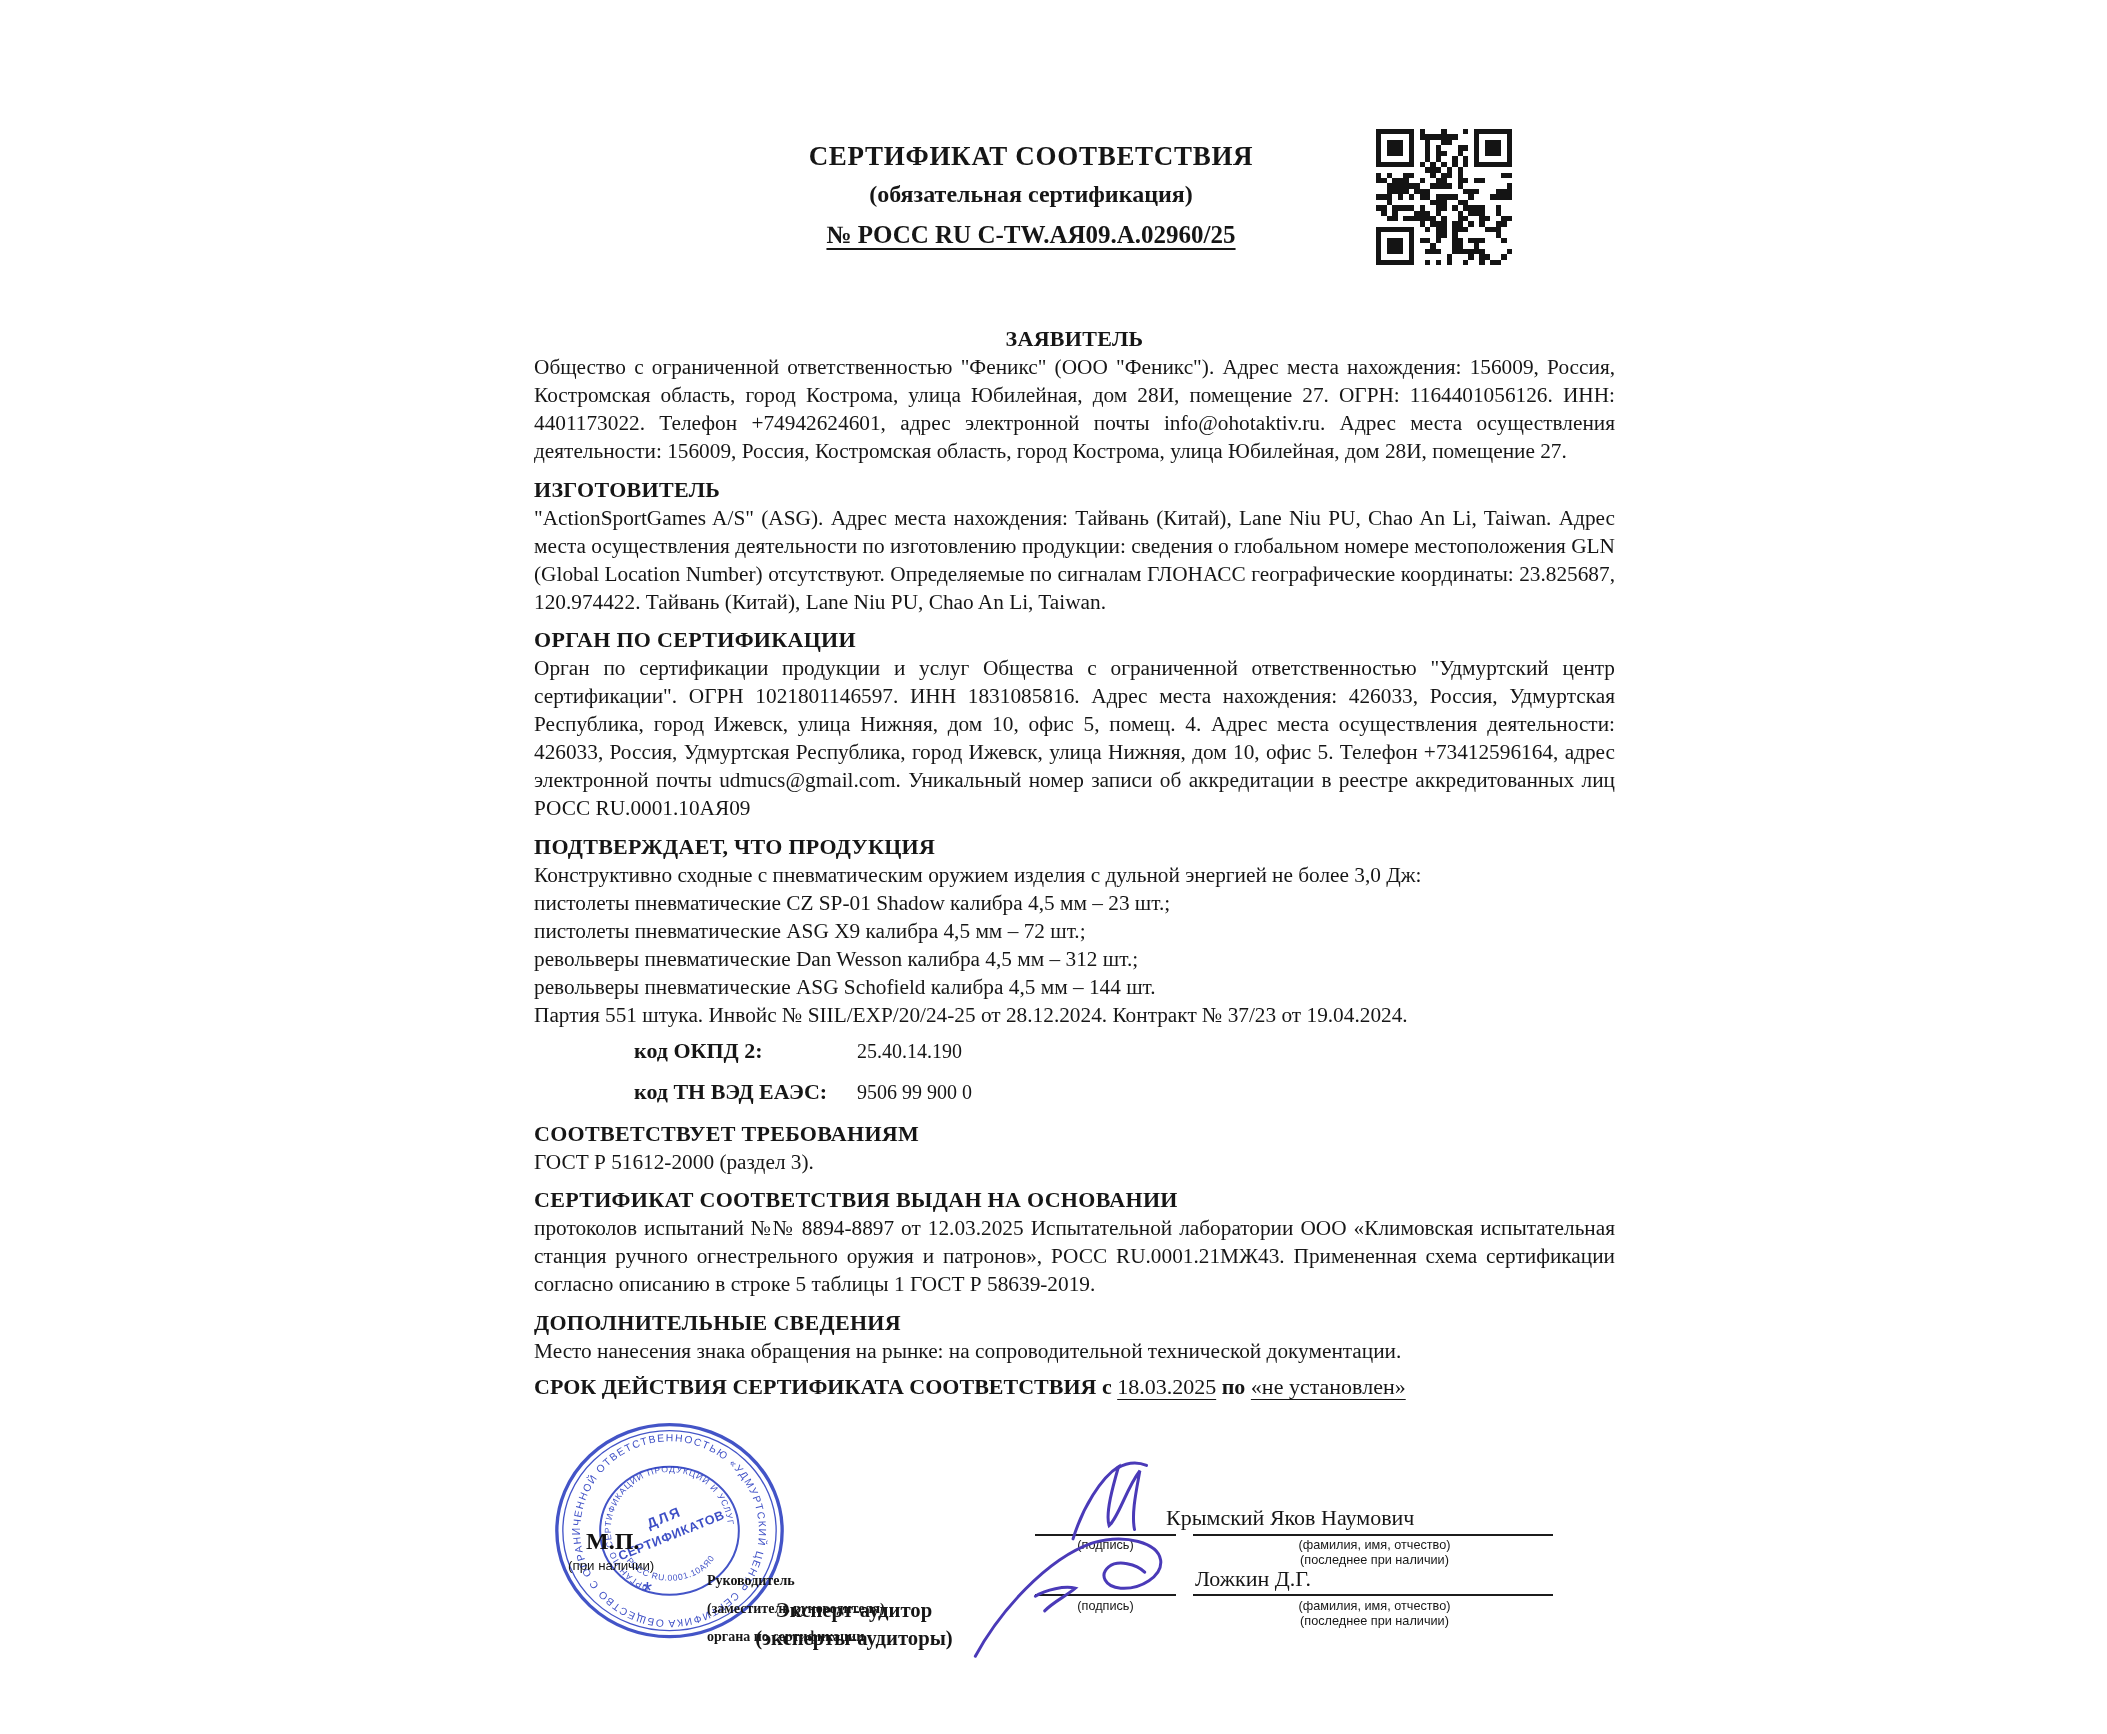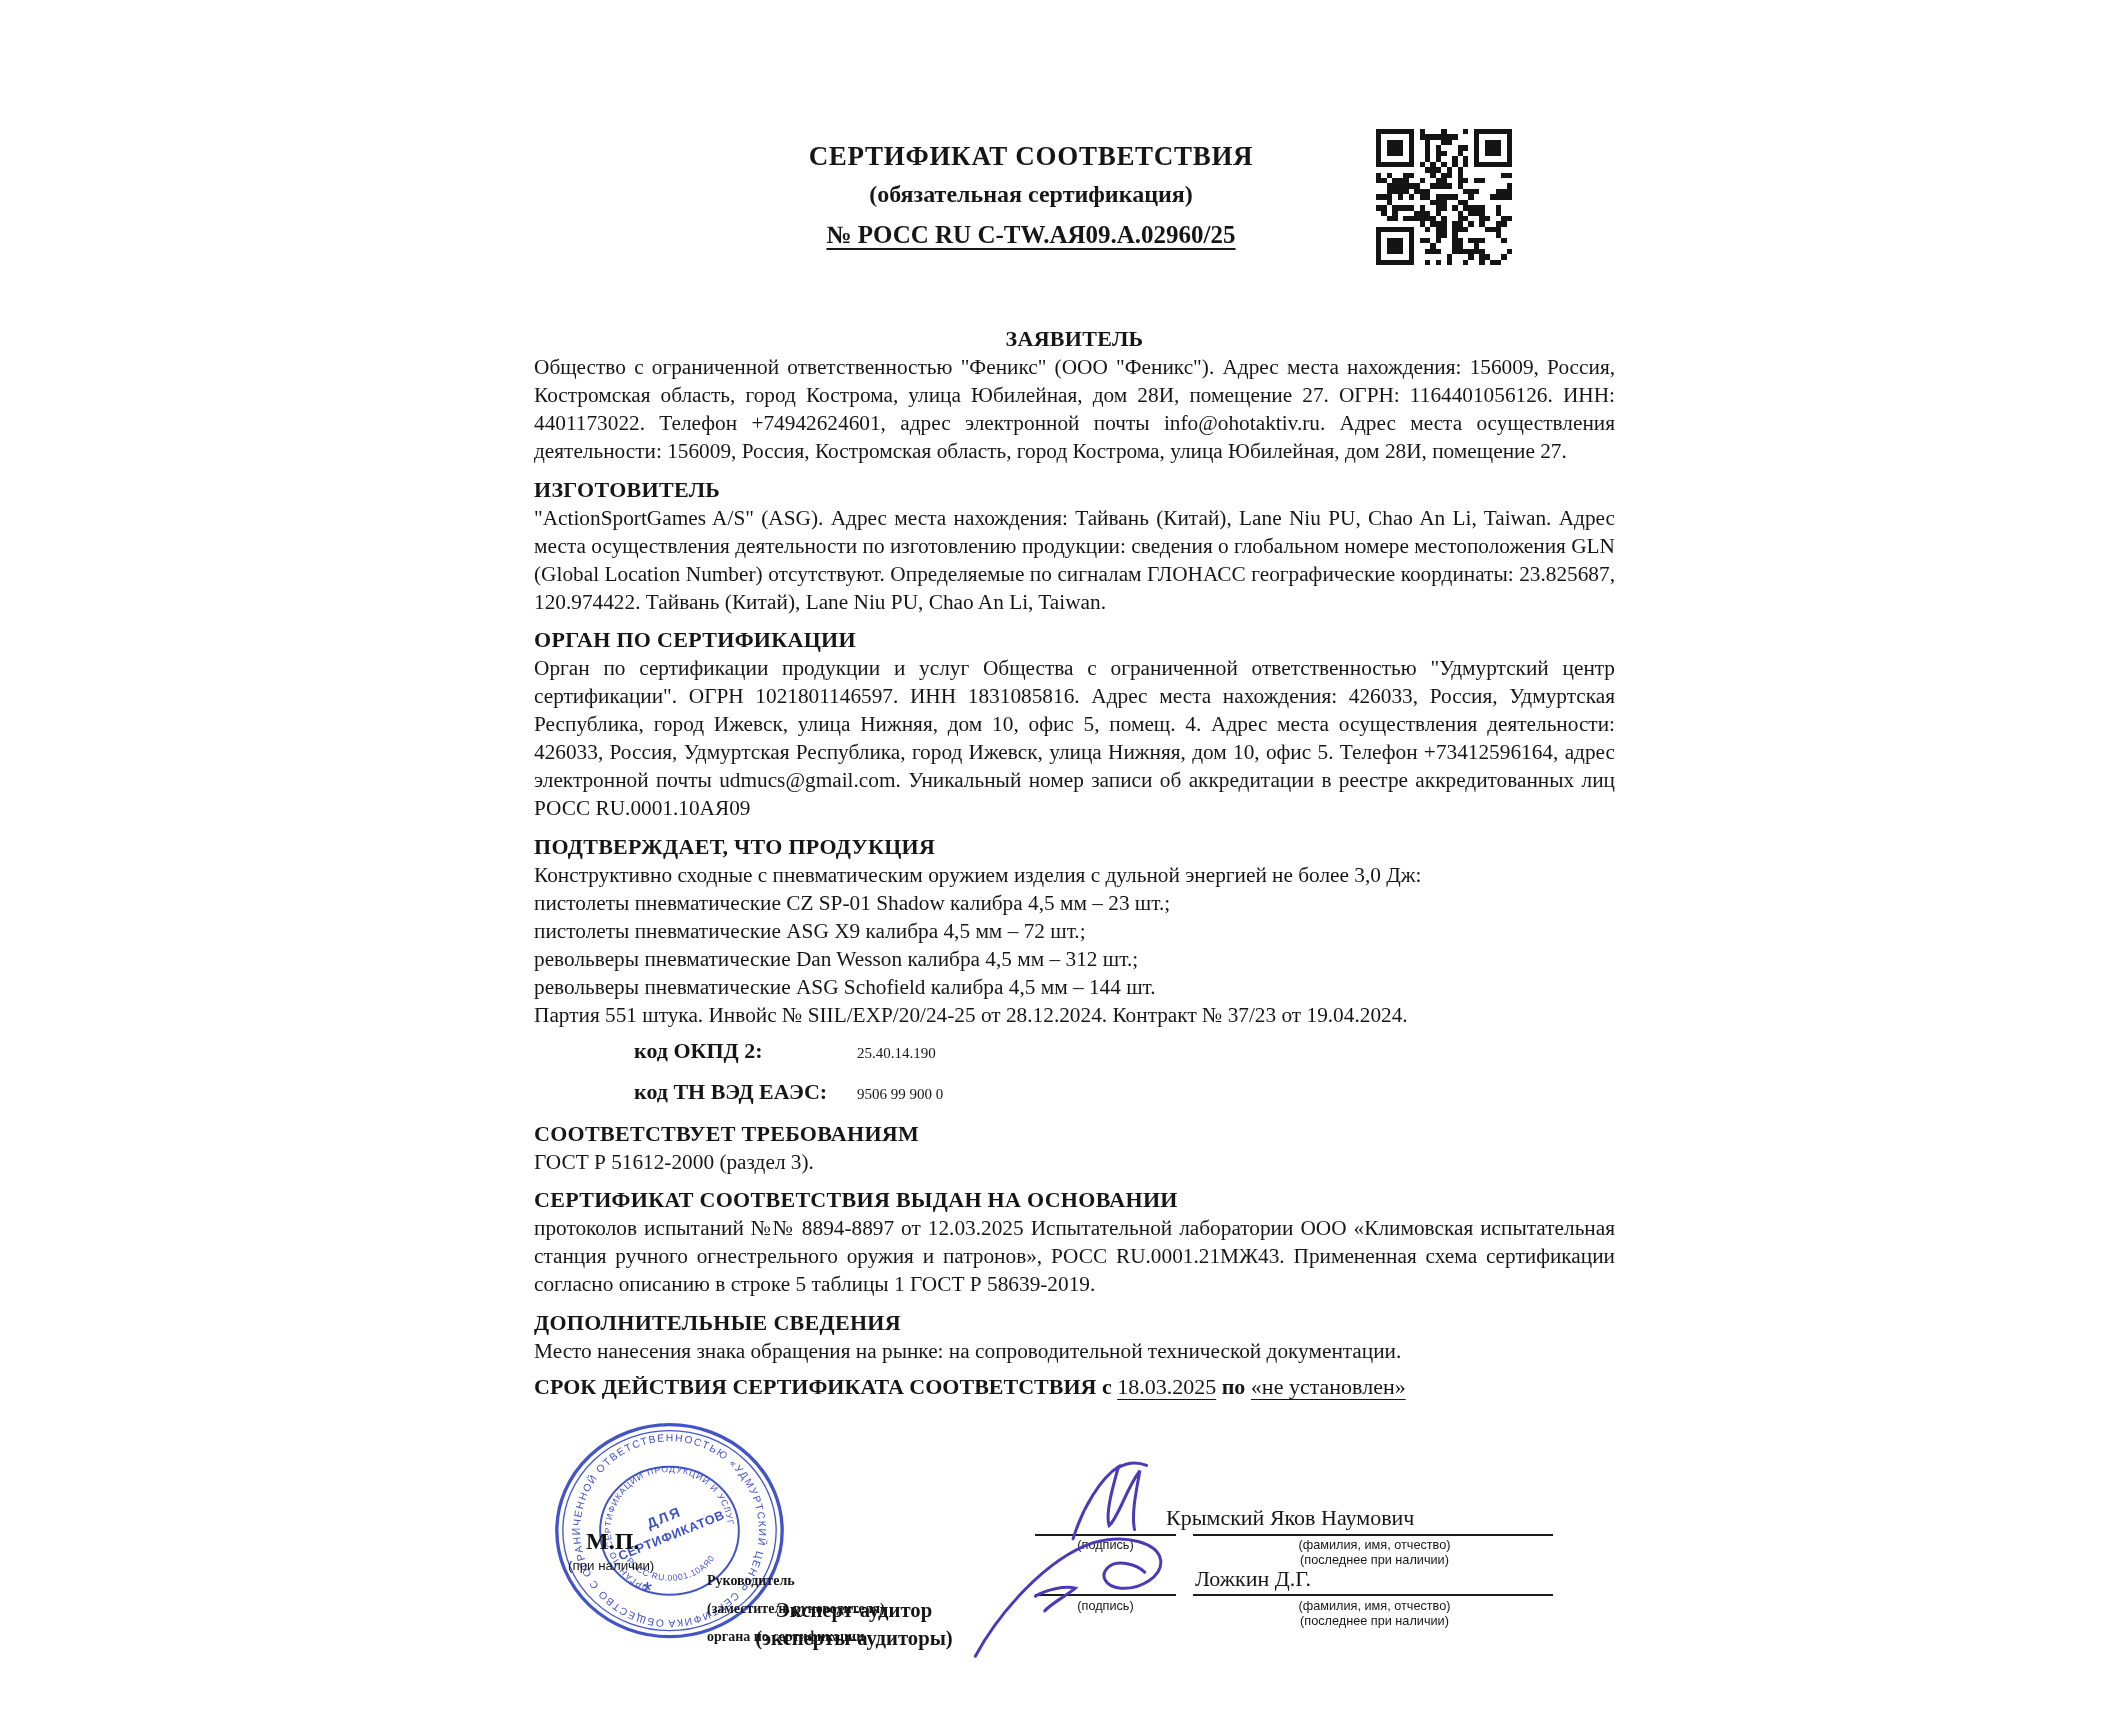--- a/index.html
+++ b/index.html
@@ -16,21 +16,21 @@
   .qr{position:absolute; left:1376px; top:129px; width:136px; height:136px;}
   
   .content{position:absolute; left:534px; top:325px; width:1081px;}
   .content h3{font-size:22px; font-weight:bold; margin:10.7px 0 0 0; line-height:28px; letter-spacing:0.3px;}
   .content h3.first{margin-top:0;text-align:center;}
   .content p{font-size:21.3px; line-height:28px; margin:0 0 5.3px 0; text-align:justify;}
   .prodline{font-size:21.3px; line-height:28px;}
   .codes{margin:9.3px 0 6.7px 100px;}
   .code-row{display:flex; margin-bottom:14.7px; align-items:baseline;}
   .code-label{font-size:22px; font-weight:bold; width:223px; flex:none;}
-  .code-value{font-size:15px;}
+  .code-value{font-size:20px;}
   .validity{font-size:22px; margin-top:9.3px; white-space:nowrap;}
   .validity b{font-weight:bold;}
   .uval{text-decoration:underline; text-decoration-thickness:1.3px; text-underline-offset:4.7px;}
   
   .abs{position:absolute;}
   .stamp-svg{left:552px; top:1420px; width:235px; height:224px;}
   .mp{left:586px; top:1528px; font-size:24px; color:#111; z-index:3;font-weight:bold;}
   .mp-note{left:568px; top:1558px; font-size:13.3px; font-family:"Liberation Sans",sans-serif; z-index:3;}
   .roles-head{left:707px; top:1567px; width:294px; text-align:left;
     font-size:14px; font-weight:bold; line-height:28px;}

